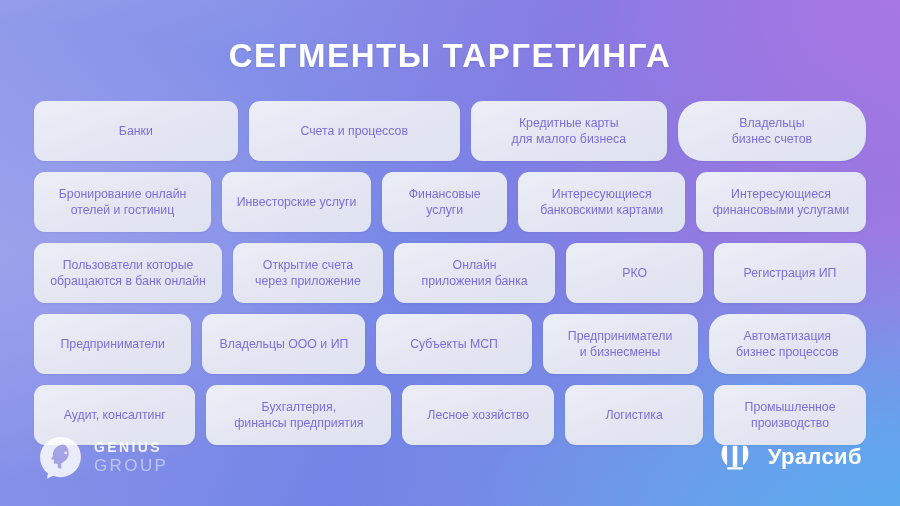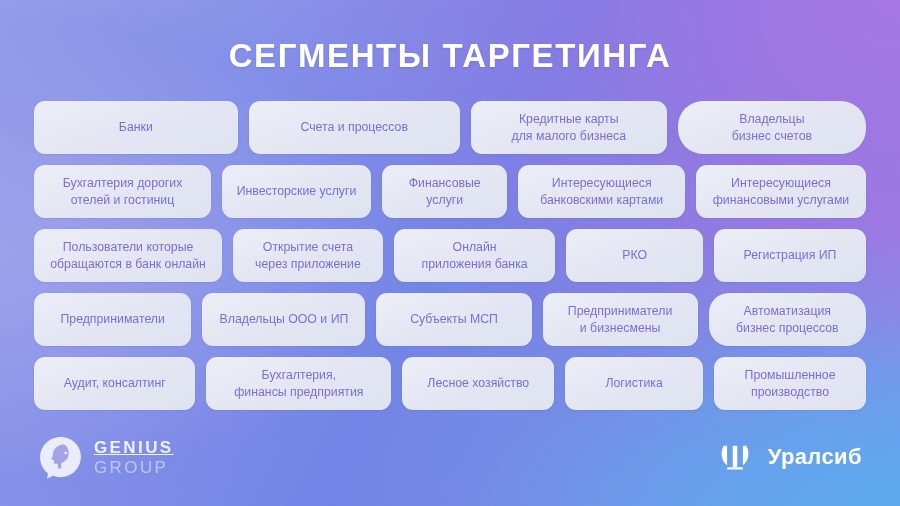--- a/index.html
+++ b/index.html
@@ -44,21 +44,21 @@
   
   .grid {
     margin: 26px 34px 0 34px;
     display: flex;
     flex-direction: column;
     gap: 11px;
   }
   .row {
     display: flex;
     gap: 11px;
-    height: 53px;
+    height: 60px;
   }
   .card {
     background: linear-gradient(160deg, #eceef7 0%, #e3e6f2 55%, #dfe3f0 100%);
     border-radius: 11px;
     display: flex;
     align-items: center;
     justify-content: center;
     text-align: center;
     color: #7b6edb;
     font-size: 12.3px;
@@ -85,24 +85,23 @@
   .genius {
     display: flex;
     align-items: center;
     gap: 11px;
     opacity: 0.88;
   }
   .genius-mark { width: 45px; height: 45px; flex: 0 0 45px; }
   .genius-words { display: flex; flex-direction: column; line-height: 1; }
   .genius-words .g1 {
     color: #ffffff;
-    font-size: 17px;
+    font-size: 14px;
     font-weight: bold;
     letter-spacing: 2.4px;
-    text-decoration: underline;
   }
   .genius-words .g2 {
     color: #e6e3f6;
     font-size: 17px;
     font-weight: normal;
     letter-spacing: 2.4px;
     opacity: 0.72;
     margin-top: 3px;
   }
 
@@ -126,21 +125,21 @@
     <div class="grid" id="grid">
         <div class="row">
           <div class="card" style="flex: 1.2 1 0px;">Банки</div>
           <div class="card" style="flex: 1.25 1 0px;">Счета и процессов</div>
           <div class="card" style="flex: 1.15 1 0px;">Кредитные карты
 для малого бизнеса</div>
           <div class="card" style="flex: 1.1 1 0px; border-radius: 25px;">Владельцы
 бизнес счетов</div>
         </div>
         <div class="row">
-          <div class="card" style="flex: 1.34 1 0px;">Бухгалтерия дорогих
+          <div class="card" style="flex: 1.34 1 0px;">Бронирование онлайн
 отелей и гостиниц</div>
           <div class="card" style="flex: 1.1 1 0px;">Инвесторские услуги</div>
           <div class="card" style="flex: 0.9 1 0px;">Финансовые
 услуги</div>
           <div class="card" style="flex: 1.25 1 0px;">Интересующиеся
 банковскими картами</div>
           <div class="card" style="flex: 1.28 1 0px;">Интересующиеся
 финансовыми услугами</div>
         </div>
         <div class="row">

